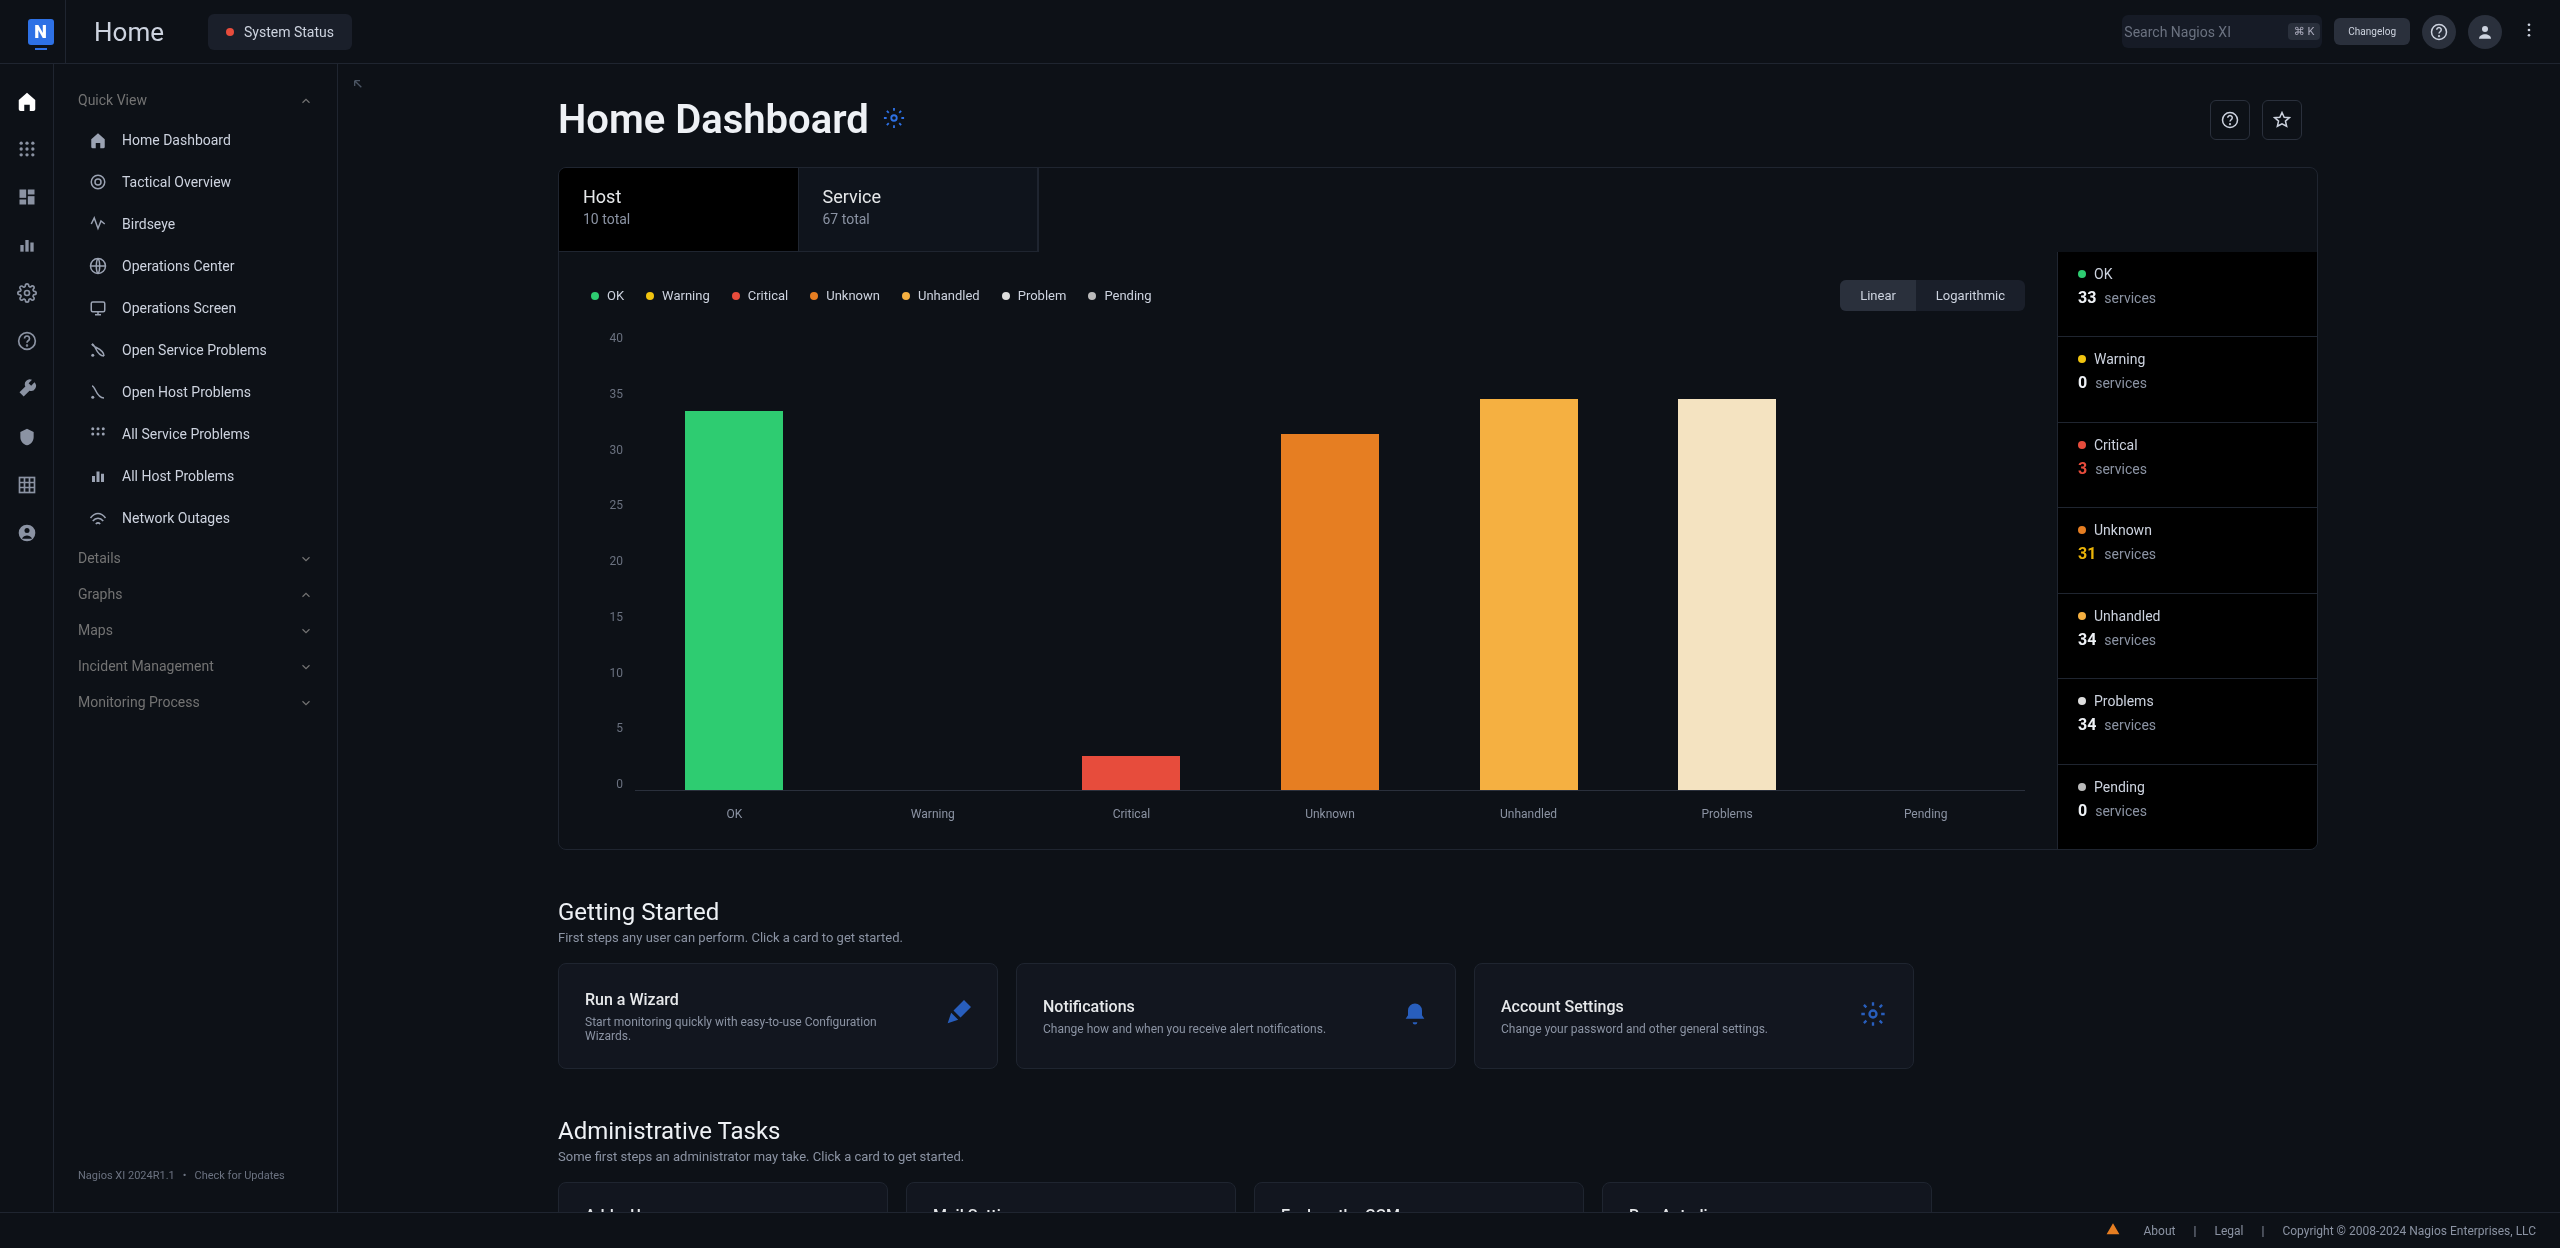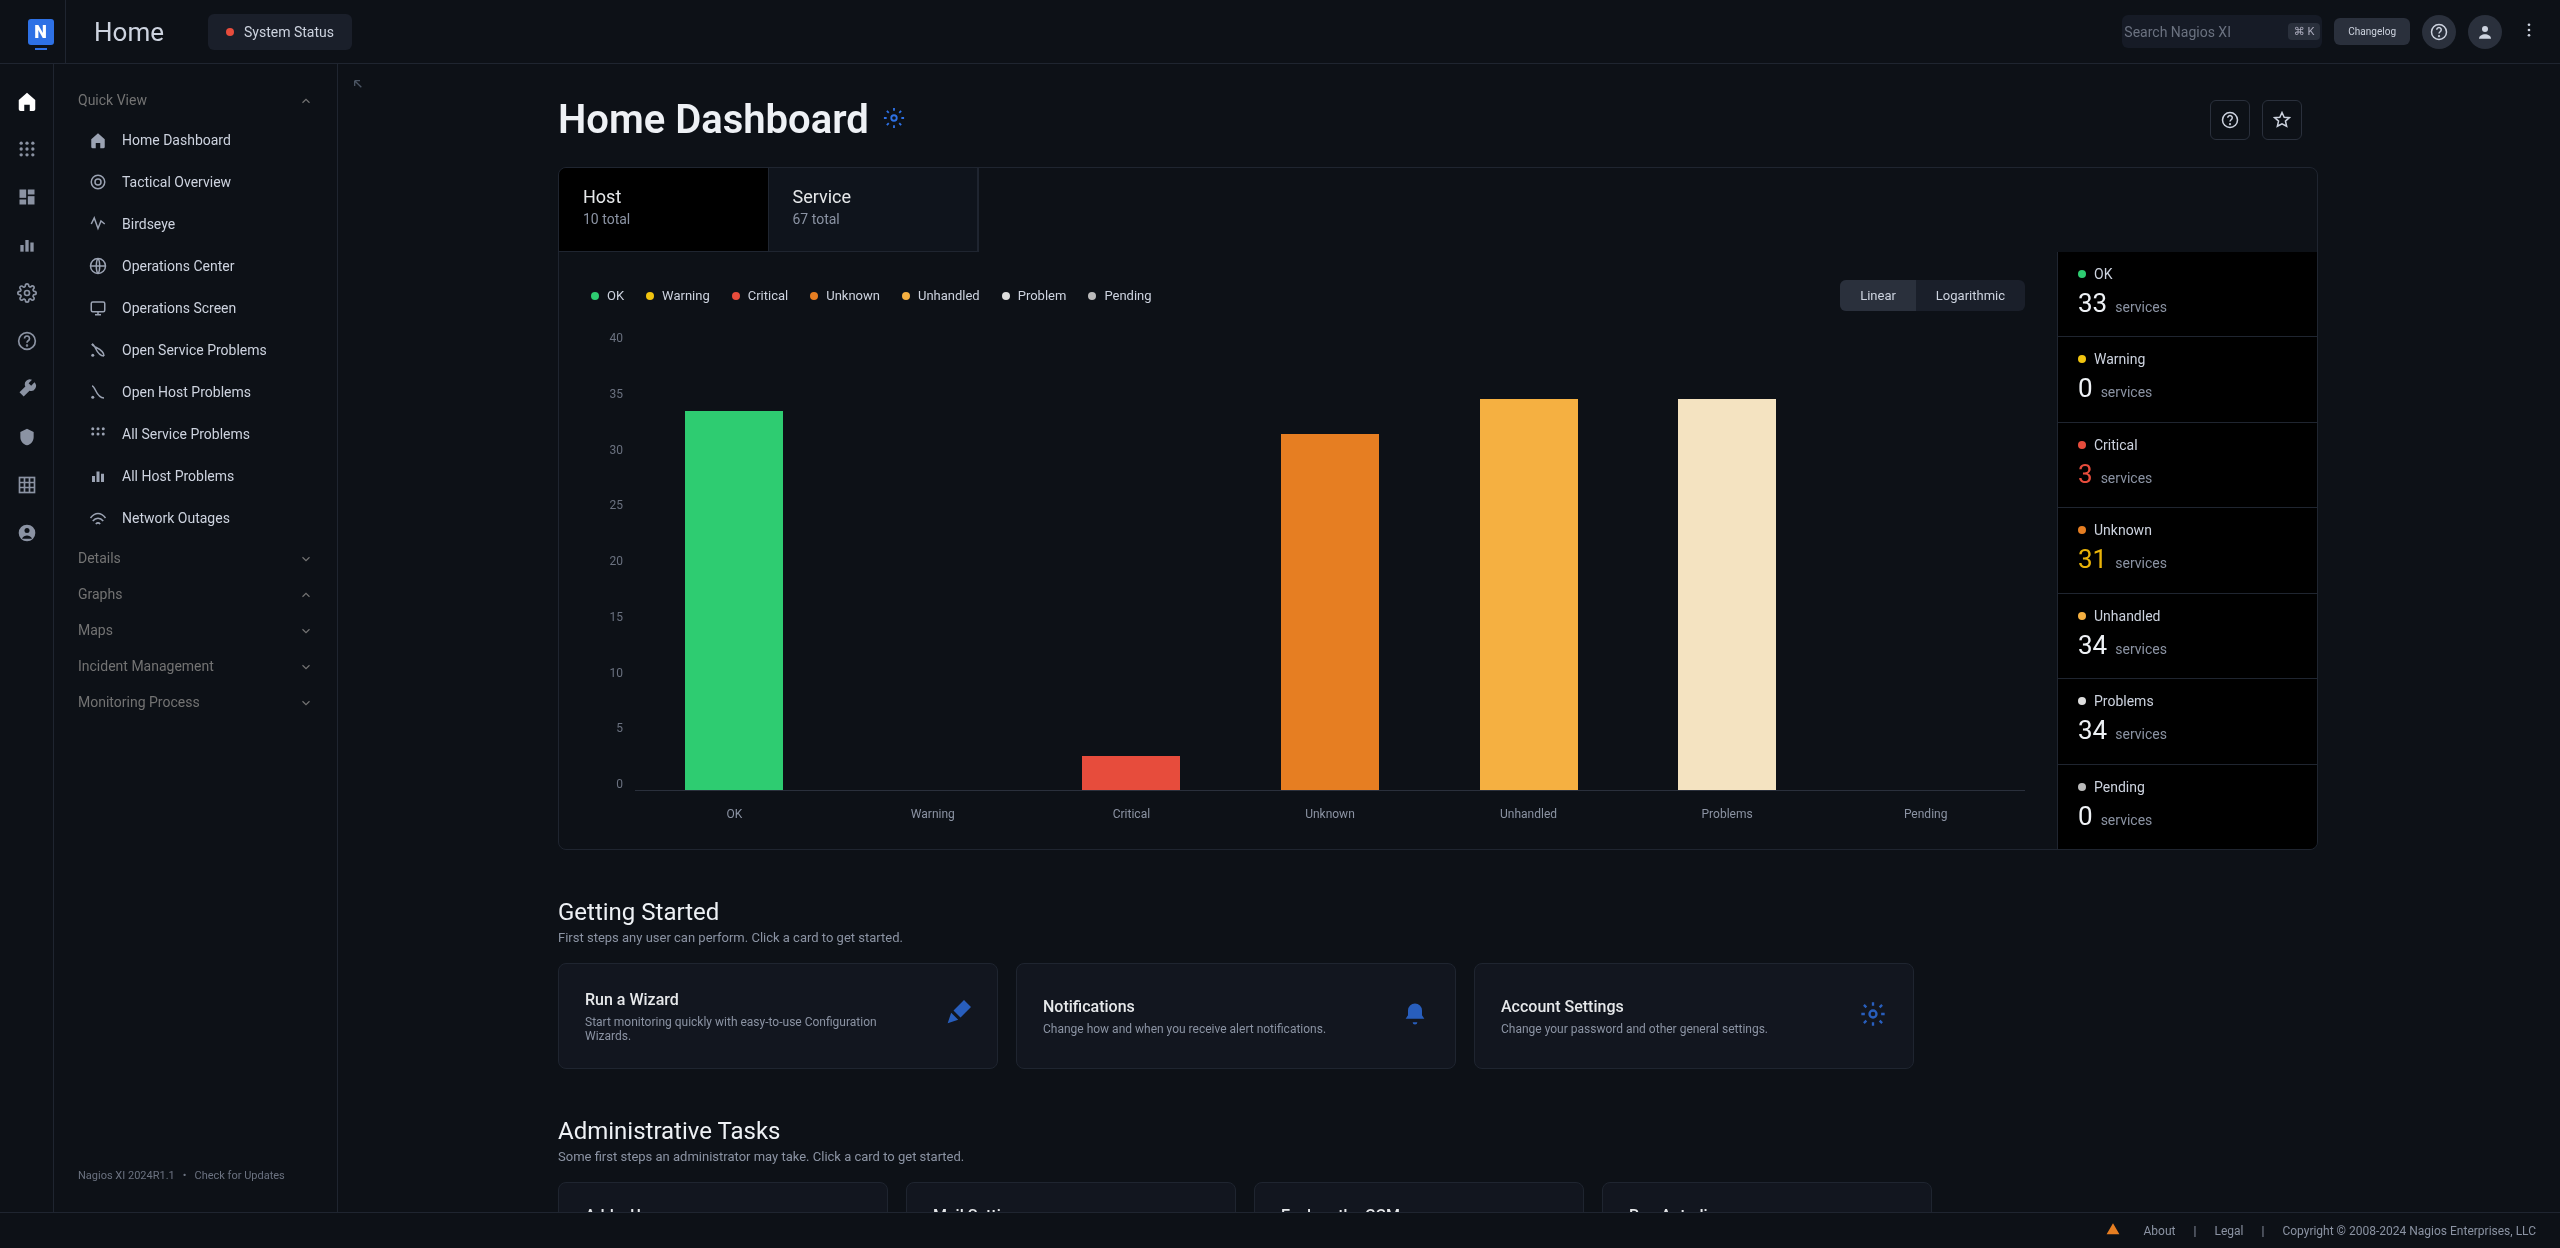--- a/index.html
+++ b/index.html
@@ -27,21 +27,21 @@
 .side-item .ic{width:20px;height:20px;color:#9ba3b3;display:flex;align-items:center;justify-content:center}
 .side-footer{margin-top:auto;padding:12px 24px;font-size:11px;color:#6b7280;display:flex;align-items:center;gap:8px}
 .content{flex:1;overflow-y:auto;padding:32px 0 40px 0;position:relative}
 .arrow-nw{position:absolute;top:12px;left:12px;color:#4b5563}
 .c-inner{max-width:1760px;margin-left:220px}
 .c-header{display:flex;align-items:center;gap:14px;margin-bottom:24px}
 .c-title{font-size:40px;font-weight:600;color:#eef1f5}
 .gear{color:#2e71e5}
 .c-actions{margin-left:auto;display:flex;gap:12px;margin-right:16px}
 .sq-btn{width:40px;height:40px;border:1px solid #2a303c;border-radius:6px;display:flex;align-items:center;justify-content:center;color:#cdd3df;cursor:pointer}
-.tabs-row{display:flex;border:1px solid #1f2530;border-radius:8px;overflow:hidden;width:420px;height:84px;margin-bottom:0}
+.tabs-row{display:flex;border:1px solid #1f2530;border-radius:8px;overflow:hidden;width:480px;height:84px;margin-bottom:0}
 .tab{flex:1;padding:18px 24px;background:#0f141c;border-right:1px solid #1f2530;cursor:pointer}
 .tab.active{background:#000}
 .tab-title{font-size:18px;color:#e6e8ea;margin-bottom:4px}
 .tab-sub{font-size:14px;color:#8b93a3}
 .panel-wrap{border:1px solid #1f2530;border-radius:0 8px 8px 8px;display:flex;margin-top:-1px}
 .tabs-container{border:1px solid #1f2530;border-radius:8px;overflow:hidden}
 .tabs-container .tabs-row{border:none;border-bottom:1px solid #1f2530;border-radius:0;margin-bottom:0}
 .tabs-container .panel-wrap{border:none;margin-top:0}
 .chart-left{flex:1;padding:28px 32px}
 .chart-right{width:260px;border-left:1px solid #1f2530;display:flex;flex-direction:column}
@@ -54,21 +54,21 @@
 .y-axis{position:absolute;left:0;top:0;bottom:30px;width:40px;display:flex;flex-direction:column;justify-content:space-between;align-items:flex-end;font-size:12px;color:#6b7280;padding-right:8px}
 .plot{position:absolute;left:44px;right:0;top:0;bottom:30px;display:flex;align-items:flex-end;justify-content:space-around;border-bottom:1px solid #2a303c}
 .bar-col{display:flex;flex-direction:column;align-items:center;width:13%}
 .bar{width:98px}
 .x-labels{position:absolute;left:44px;right:0;bottom:0;display:flex;justify-content:space-around;font-size:12px;color:#8b93a3}
 .x-labels span{width:13%;text-align:center}
 .stat-card{flex:1;border-bottom:1px solid #1f2530;padding:14px 20px;display:flex;flex-direction:column;gap:6px;background:#000}
 .stat-card:last-child{border-bottom:none}
 .stat-label{display:flex;align-items:center;gap:8px;font-size:14px;color:#cdd3df}
 .stat-val{display:flex;align-items:baseline;gap:8px}
-.stat-num{font-size:26px;font-weight:400}
+.stat-num{font-size:16px;font-weight:700}
 .stat-unit{font-size:14px;color:#8b93a3}
 .section{margin-top:48px}
 .sec-title{font-size:24px;color:#eef1f5;margin-bottom:4px}
 .sec-sub{font-size:13px;color:#8b93a3;margin-bottom:18px}
 .cards{display:flex;gap:18px;flex-wrap:wrap}
 .card{width:440px;height:106px;background:#12161f;border:1px solid #1f2530;border-radius:8px;padding:22px 26px;display:flex;align-items:center;justify-content:space-between;cursor:pointer}
 .card-text h4{font-size:16px;color:#e6e8ea;margin-bottom:6px;font-weight:500}
 .card-text p{font-size:12px;color:#8b93a3;max-width:320px}
 .card-icon{color:#2e71e5;opacity:.8}
 .card.sm{height:72px}

